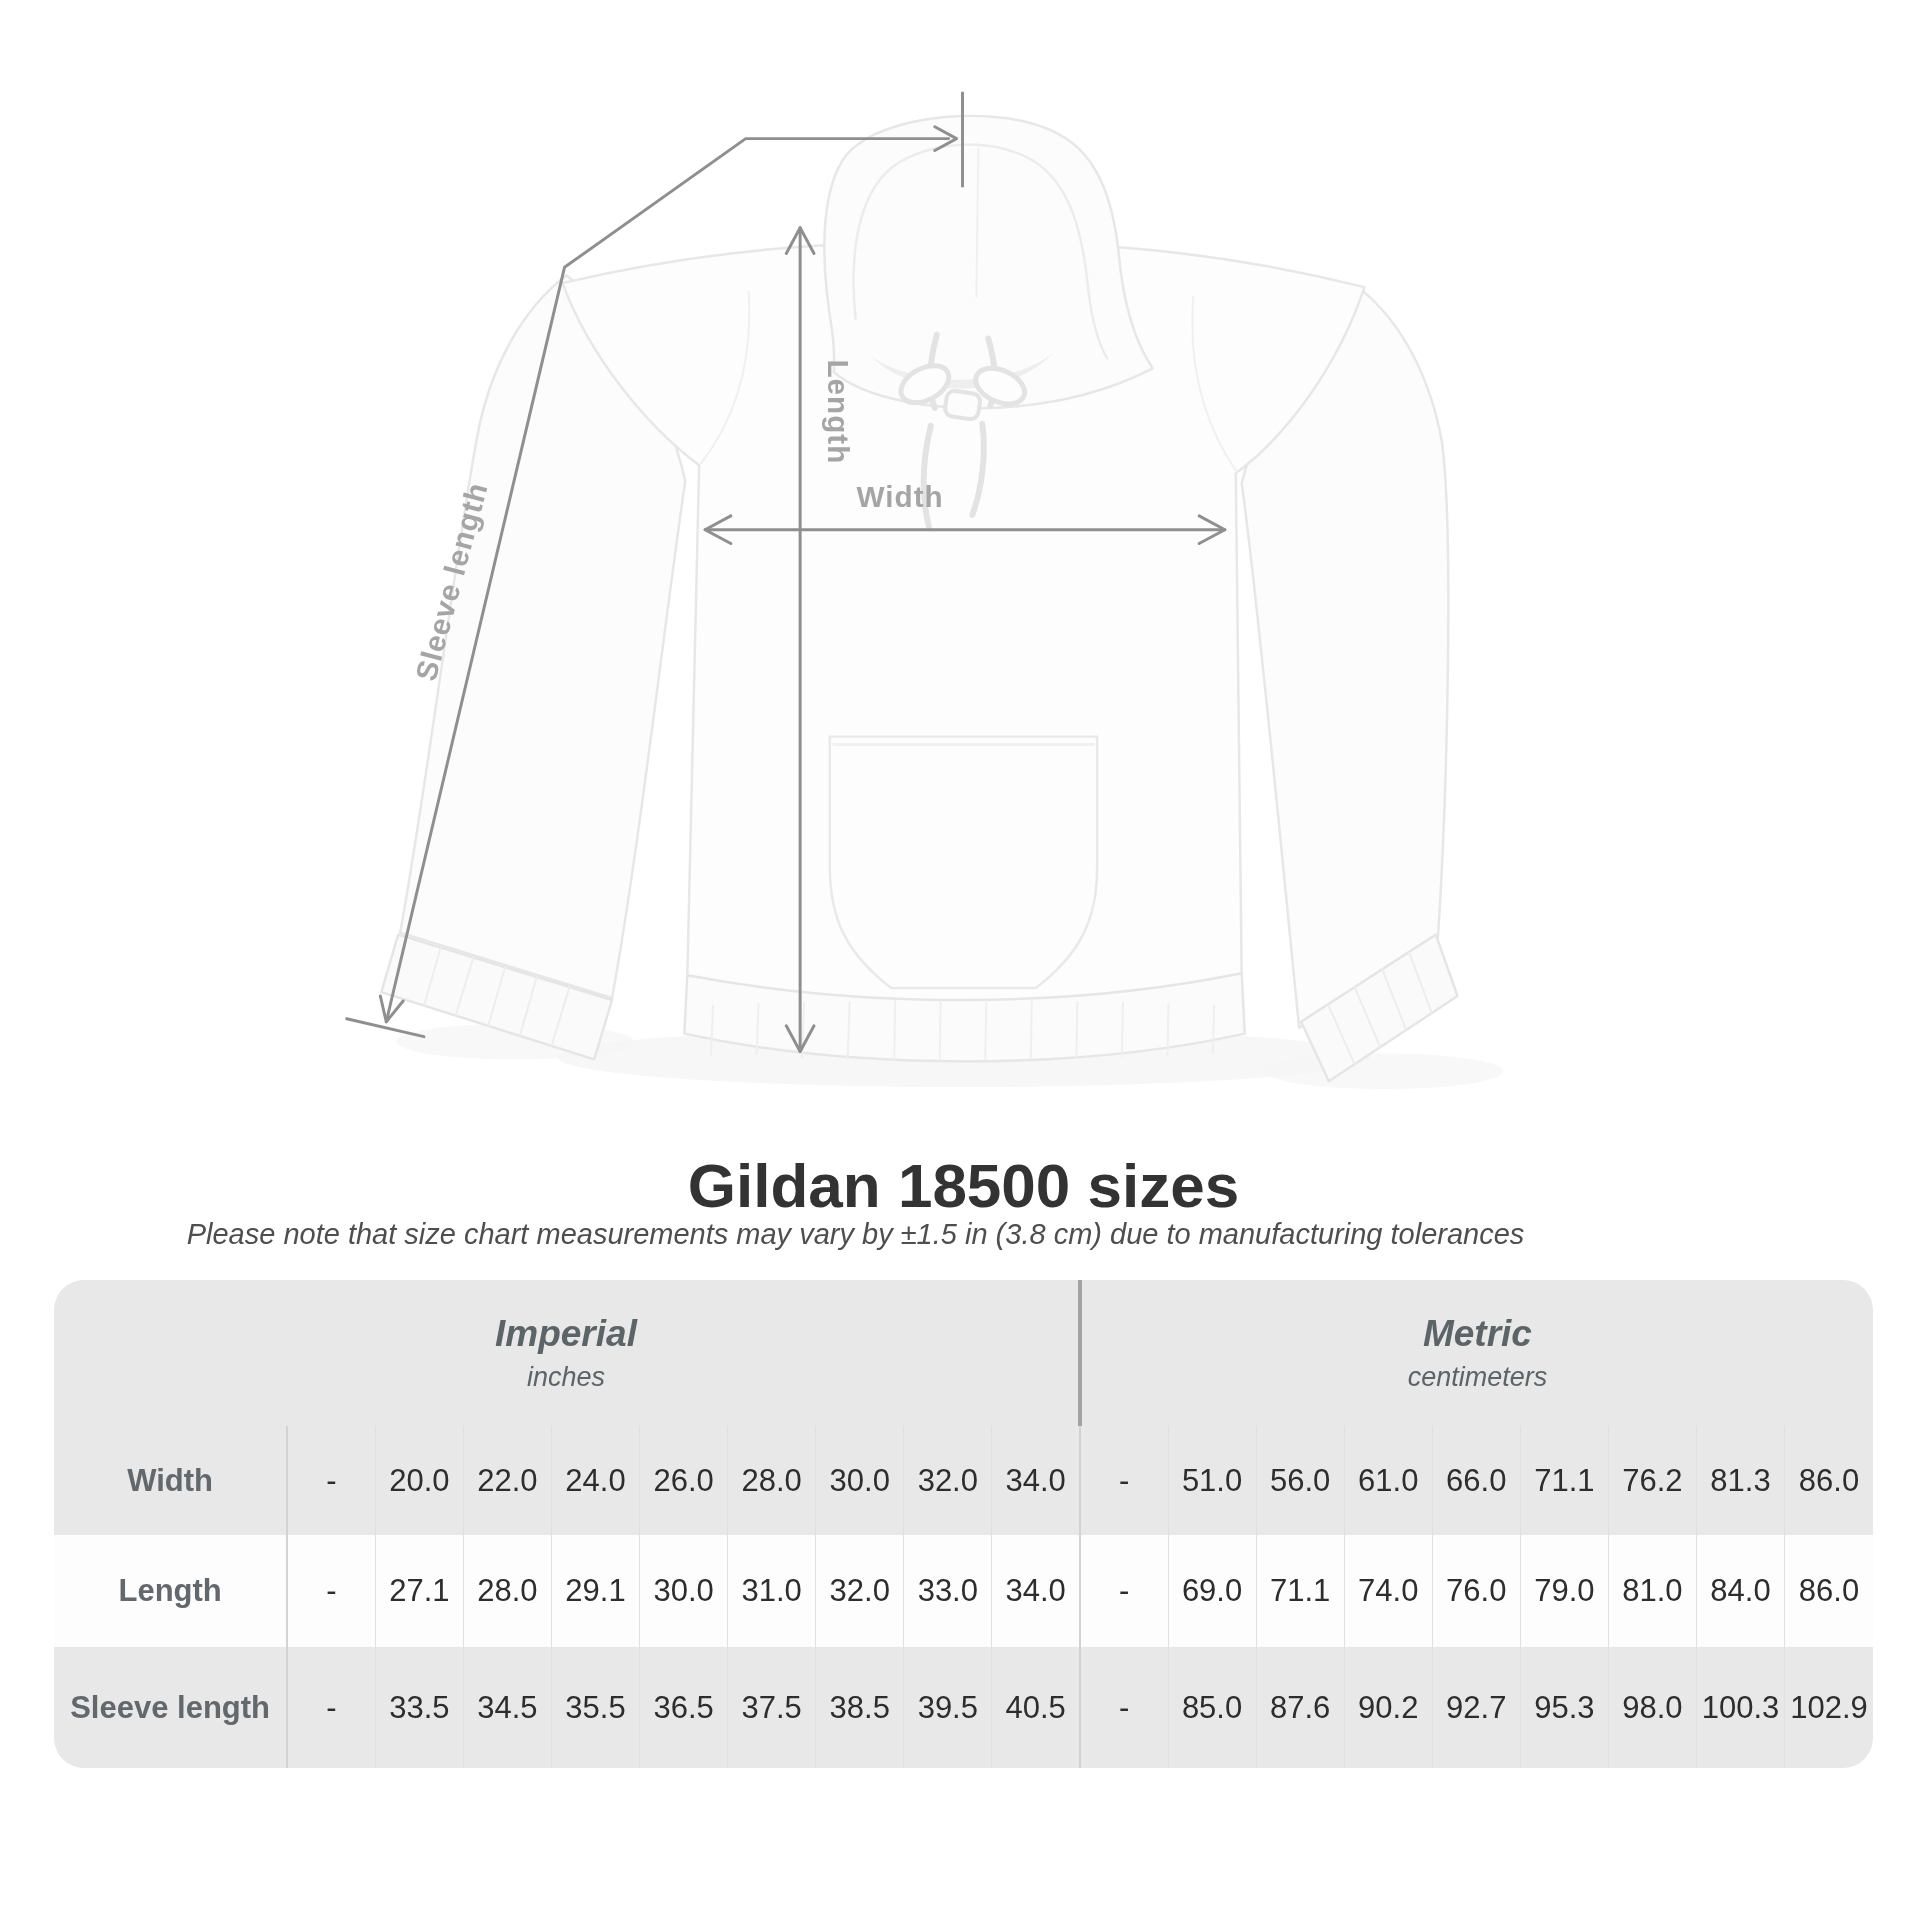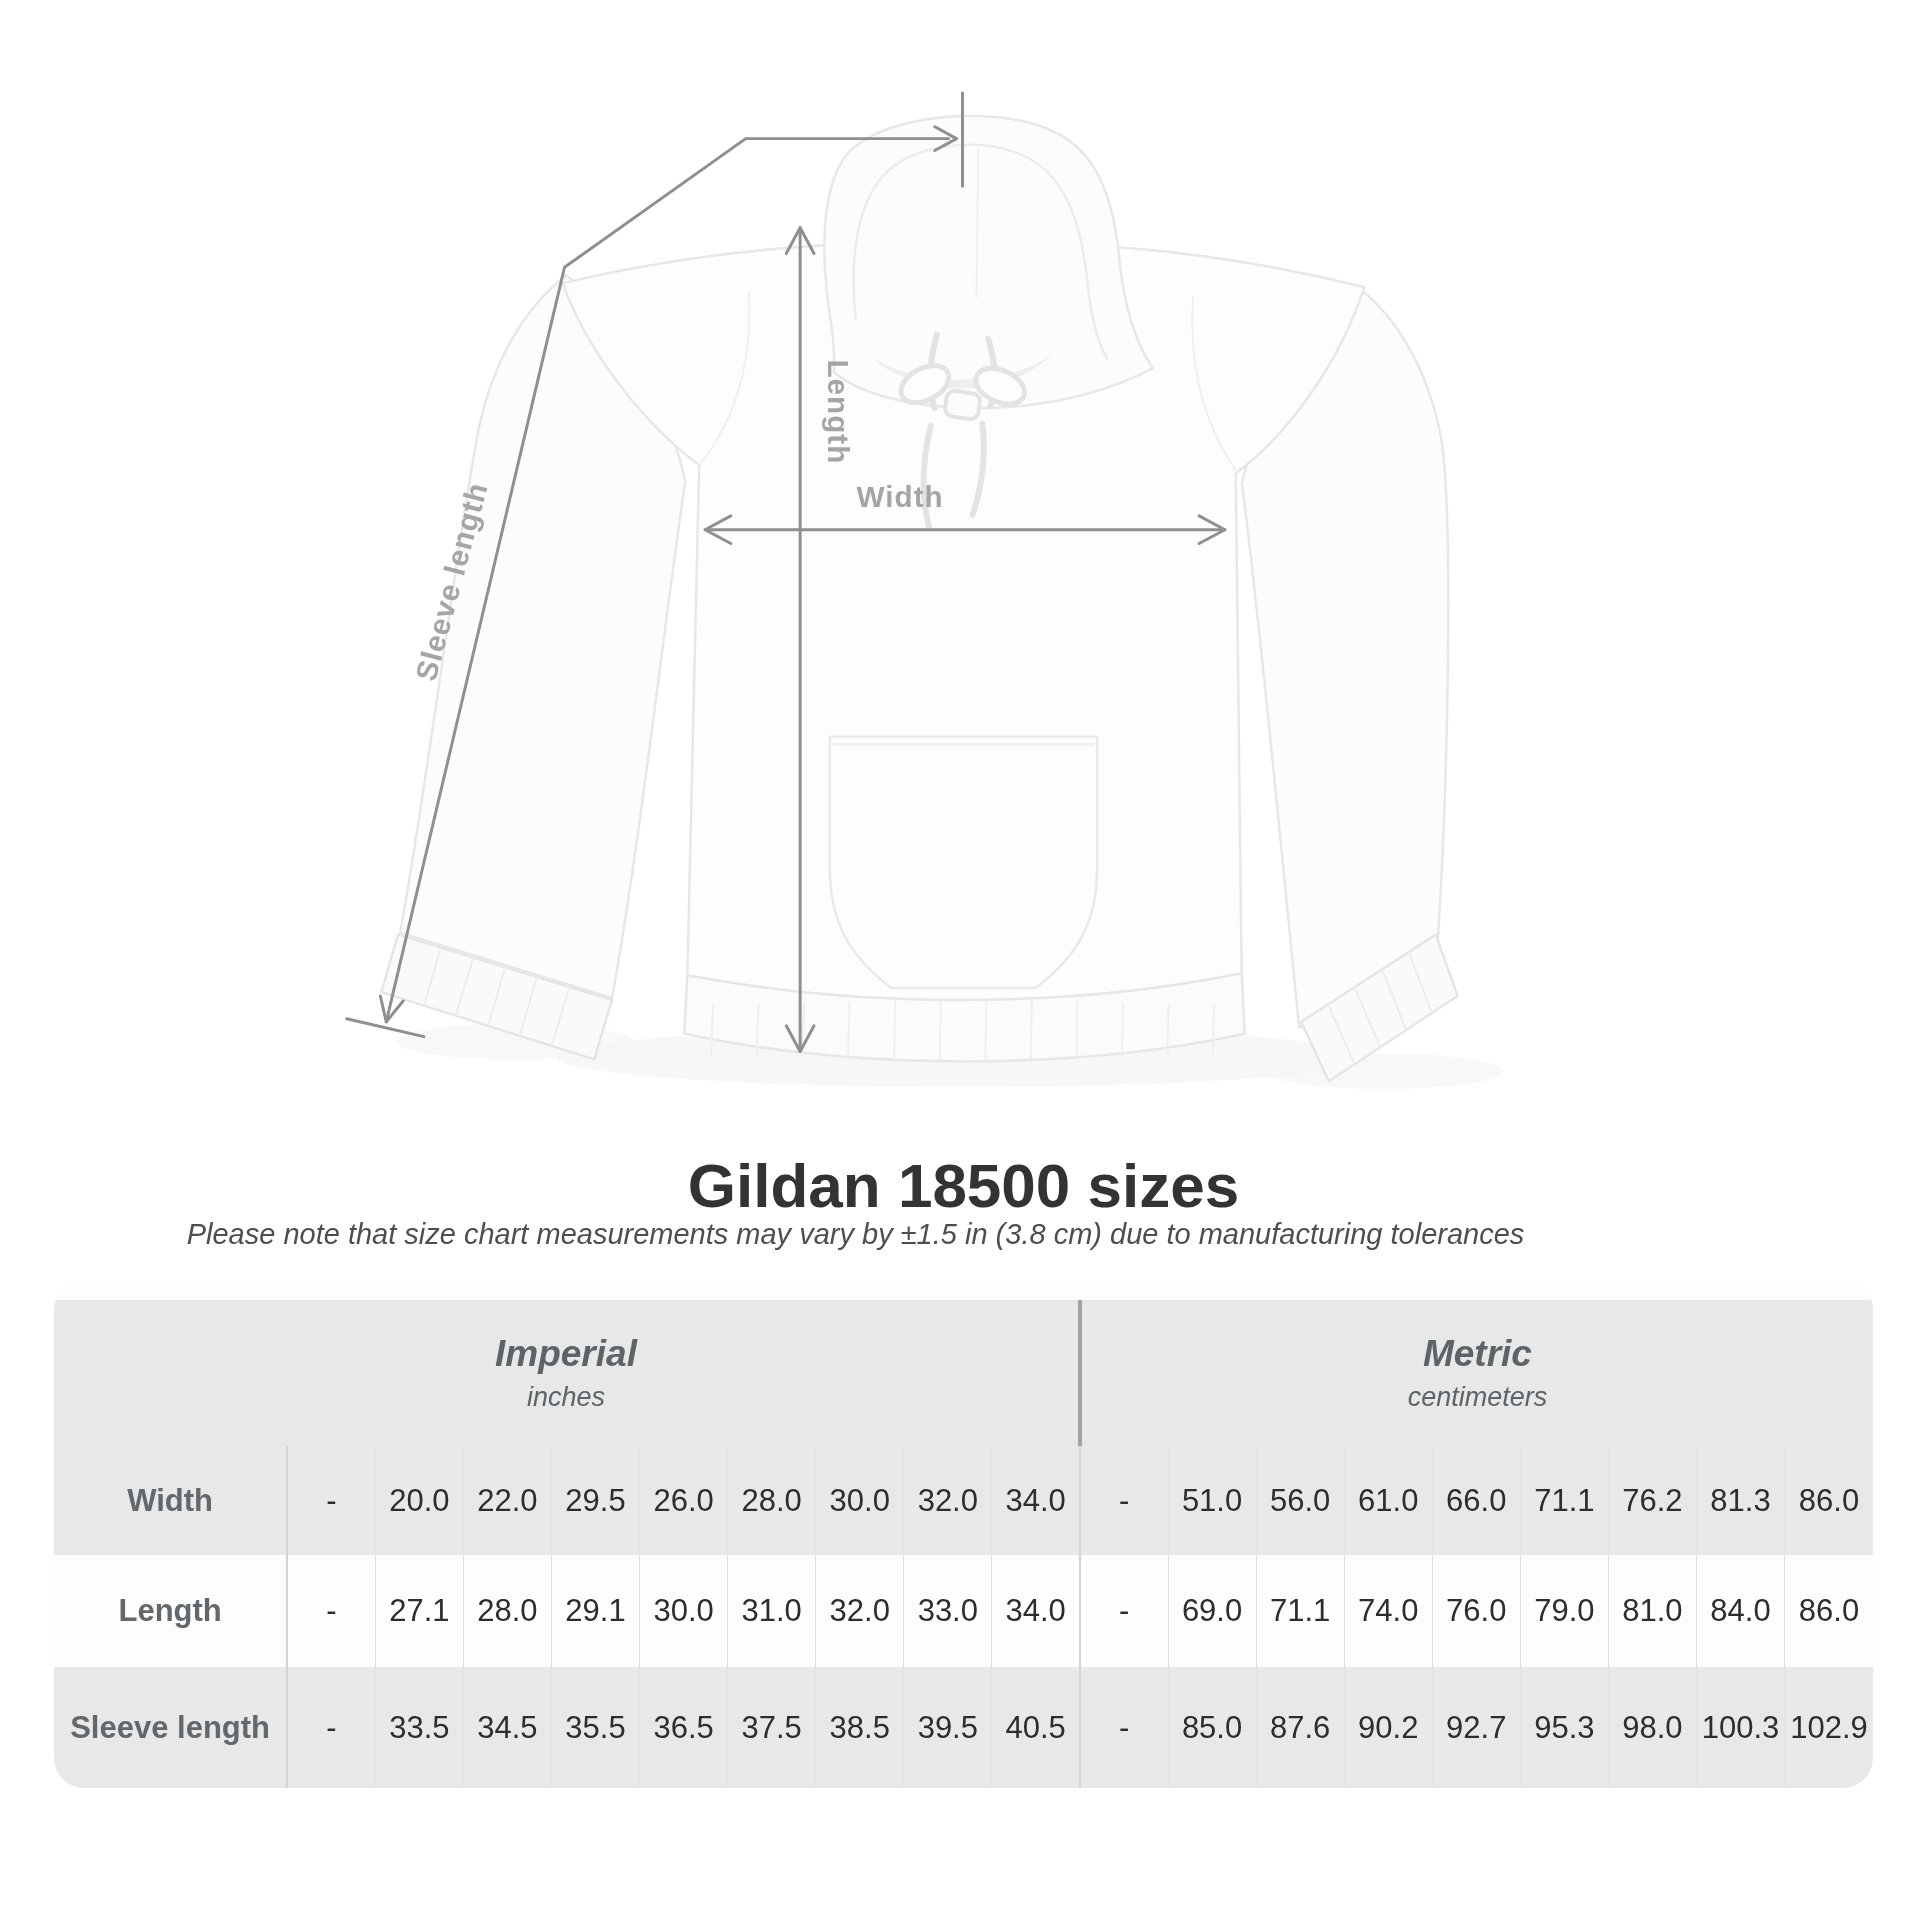--- a/index.html
+++ b/index.html
@@ -17,21 +17,21 @@
   }
   .page-subtitle{
     position:absolute;top:1218px;left:0;width:1711px;text-align:center;
     font-size:29px;font-style:italic;color:#4e4e4e;
   }
   
   .size-table-wrap{
     position:absolute;left:54px;top:1280px;width:1819px;
     border-radius:30px;overflow:hidden;background:#fdfdfd;
   }
-  table.size-table{border-collapse:collapse;table-layout:fixed;width:1819px;margin-top:20px;}
+  table.size-table{border-collapse:collapse;table-layout:fixed;width:1819px;}
   .size-table th,.size-table td{
     padding:0;margin:0;text-align:center;vertical-align:middle;
     font-size:31px;font-weight:normal;
   }
   
   col.c-label{width:233px;}
   col.c-data{width:88px;}
   
   tr.band-row th{height:146px;background:#e8e8e8;}
   tr.header-row th{height:114px;background:#fdfdfd;}
@@ -158,21 +158,21 @@
           <div class="band-sub">centimeters</div>
         </th>
       </tr>
     </thead>
     <tbody>
       <tr class="row-width">
         <th class="row-label">Width</th>
         <td class="sec-start">-</td>
         <td>20.0</td>
         <td>22.0</td>
-        <td>29.5</td>
+        <td>24.0</td>
         <td>26.0</td>
         <td>28.0</td>
         <td>30.0</td>
         <td>32.0</td>
         <td>34.0</td>
         <td class="sec-start">-</td>
         <td>51.0</td>
         <td>56.0</td>
         <td>61.0</td>
         <td>66.0</td>

